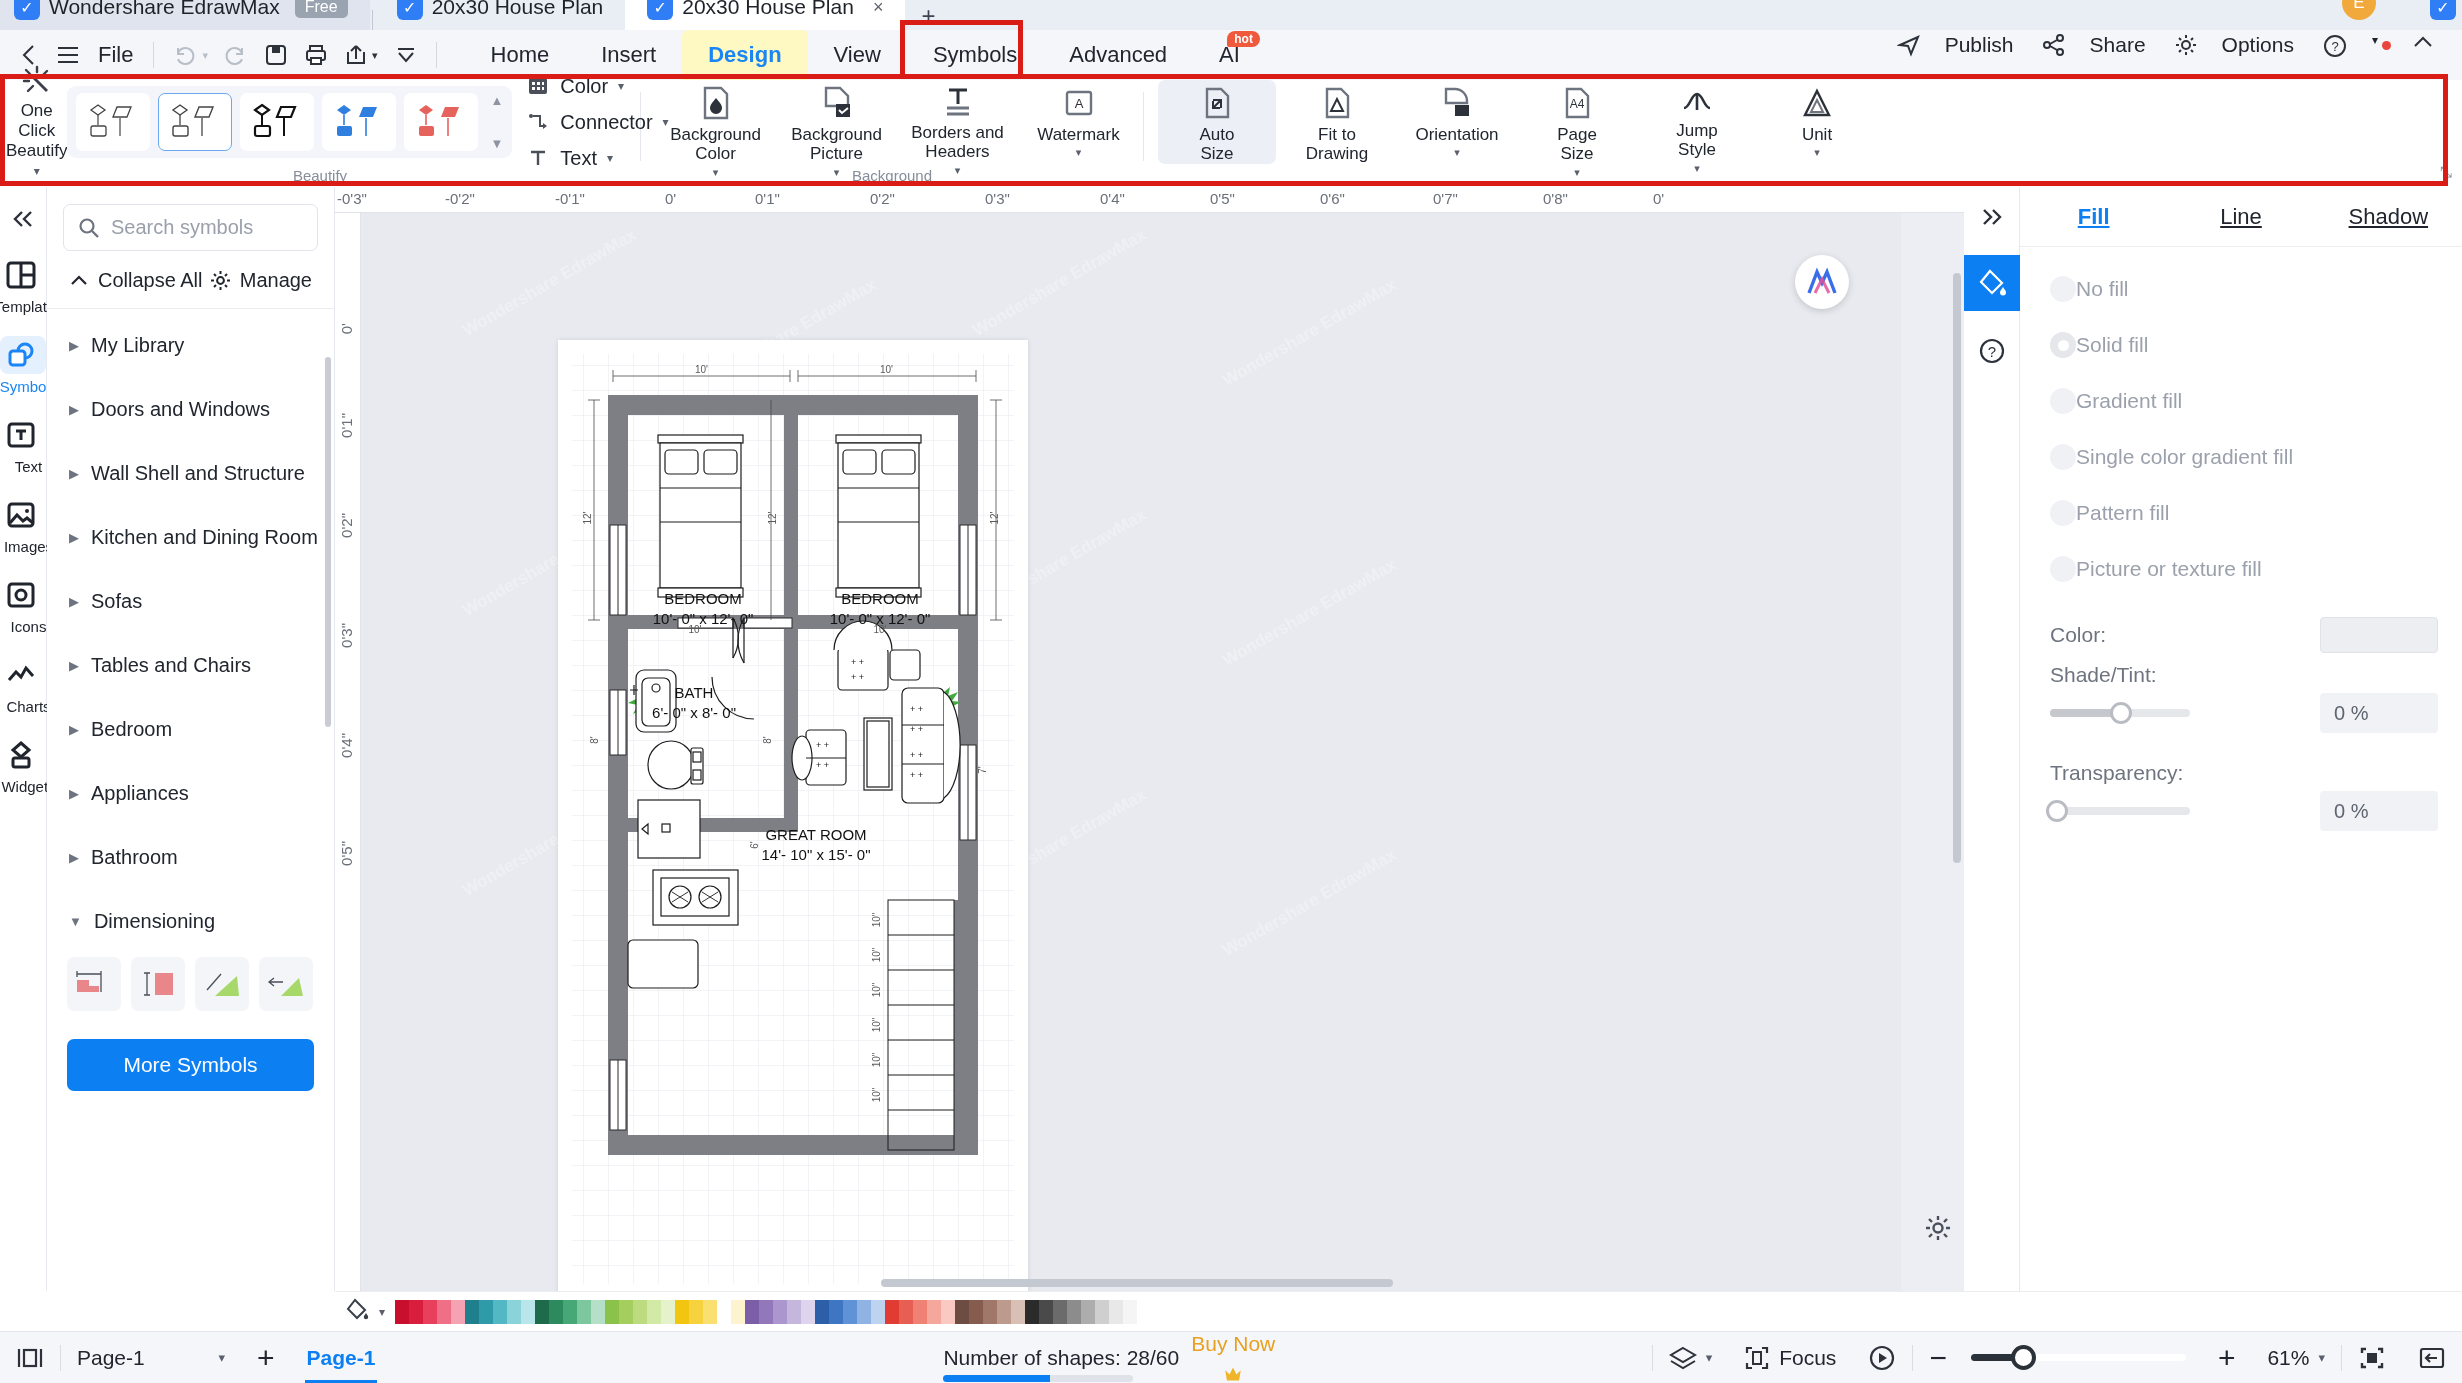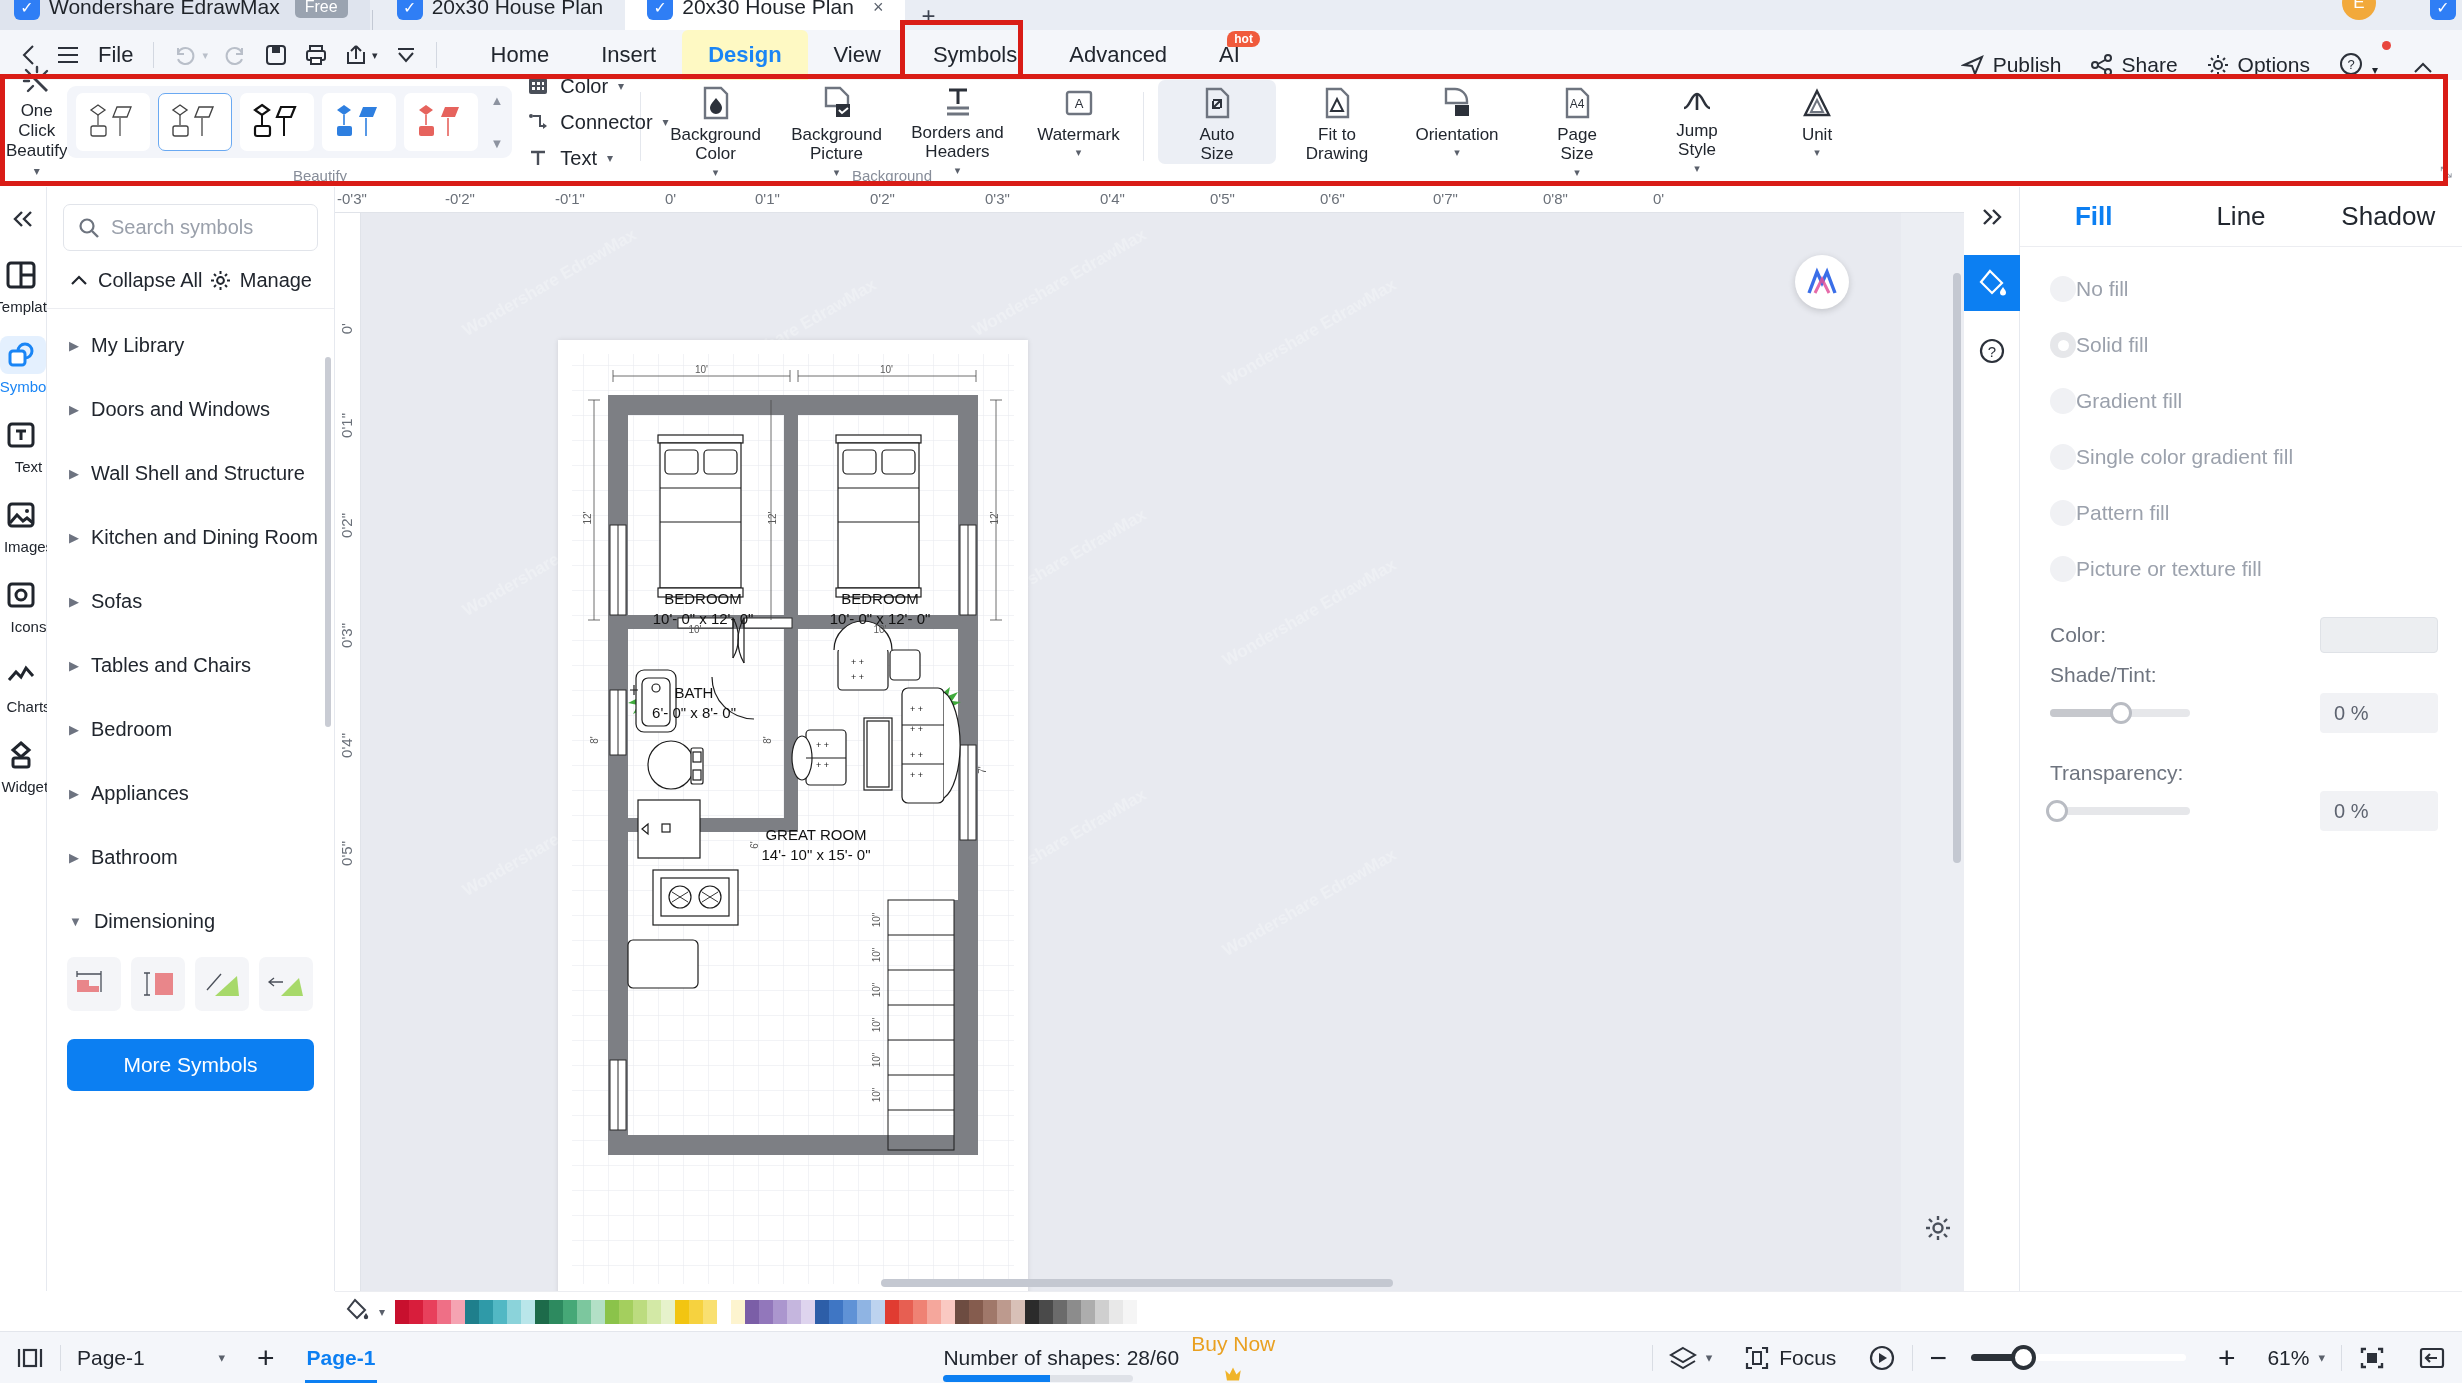--- a/index.html
+++ b/index.html
@@ -67,21 +67,21 @@
     border-radius: 6px 6px 0 0; }
   .rtab .hotdot {
     position: absolute; top: 1px; right: 6px;
     background: #f05a3c; color: #fff; font-size: 12px;
     border-radius: 8px 8px 8px 2px; padding: 1px 7px; font-weight: bold;
   }
   .mb-right {
     margin-left: auto; display: flex; align-items: center; padding-right: 6px;
   }
   .mb-right .mbr-item {
-    display: flex; align-items: flex-end; gap: 8px; padding: 0 14px;
+    display: flex; align-items: flex-start; gap: 24px; padding: 0 14px;
     font-size: 21px; color: #21262e; height: 44px;
   }
   .notif-dot {
     width: 9px; height: 9px; border-radius: 50%; background: #e8453c;
     position: absolute; top: 8px; right: 7px;
   }
 
   
   .ribbon {
     position: absolute; top: 80px; left: 0; width: 2462px; height: 105px;
@@ -271,21 +271,21 @@
   }
   .rp-rail .rp-btn.active { background: #0c7ff2; color: #fff; }
   .rightpanel {
     position: absolute; left: 2020px; top: 187px; width: 442px; height: 1104px;
     background: #fff;
   }
   .rp-tabs {
     display: flex; align-items: center; height: 60px;
     border-bottom: 1px solid #ecedf1;
   }
-  .rp-tab { flex: 1; text-align: center; font-size: 26px; color: #21262e; }
+  .rp-tab { flex: 1; text-align: center; font-size: 22px; color: #21262e; text-decoration: underline; }
   .rp-tab.active { color: #0c7ff2; font-weight: bold; }
   .radio-row { display: flex; align-items: center; height: 56px;
     padding-left: 30px; }
   .radio {
     width: 26px; height: 26px; border-radius: 50%; background: #f0f1f4;
     display: flex; align-items: center; justify-content: center; flex: none;
   }
   .radio.on { background: #e6e7ea; }
   .radio.on::after { content: ""; width: 11px; height: 11px; border-radius: 50%;
     background: #fff; }

